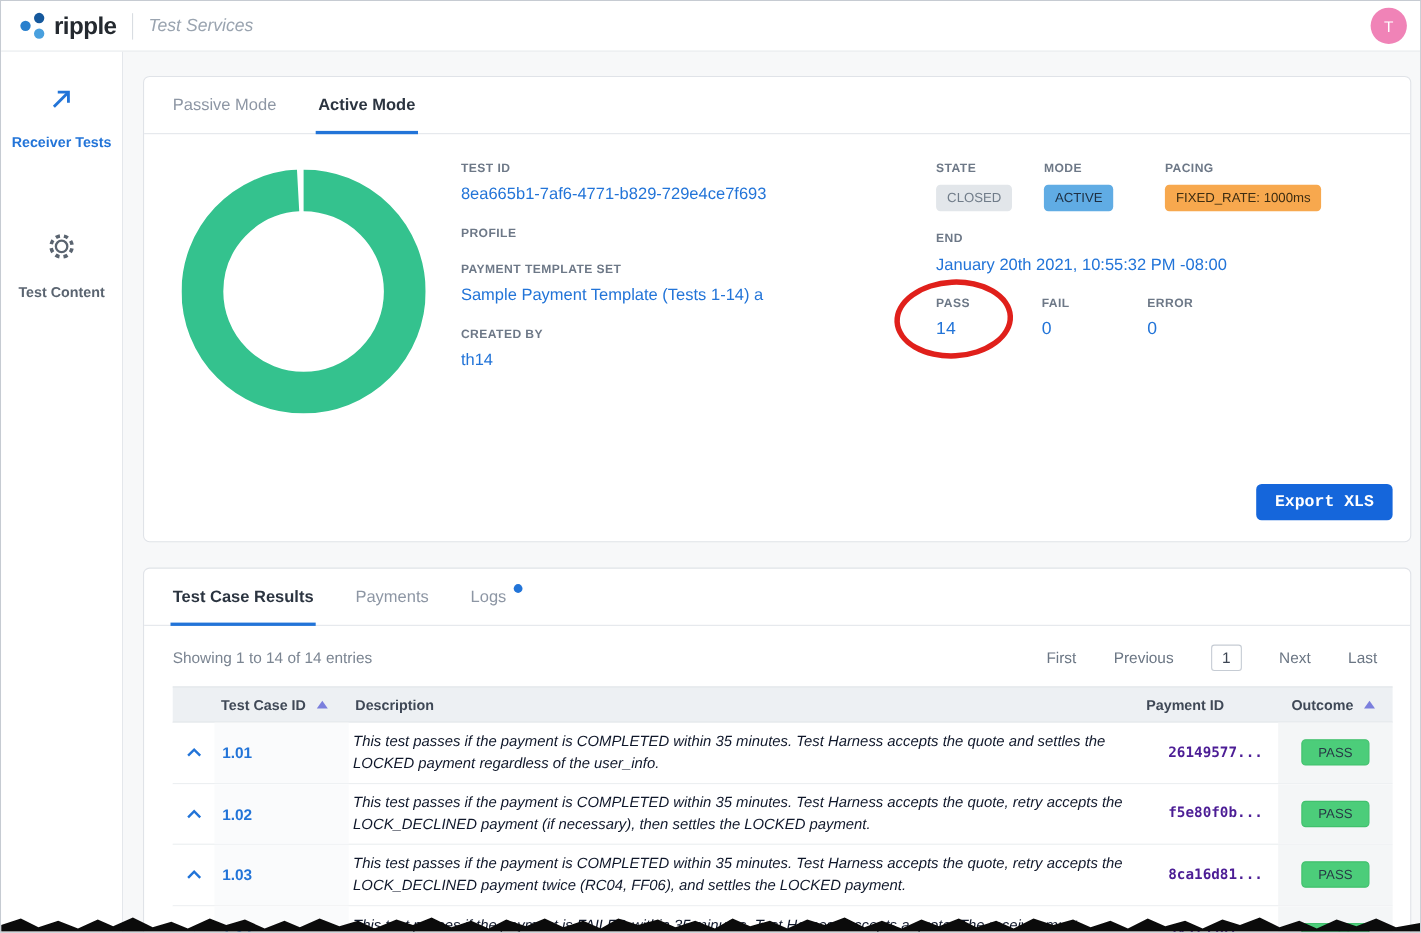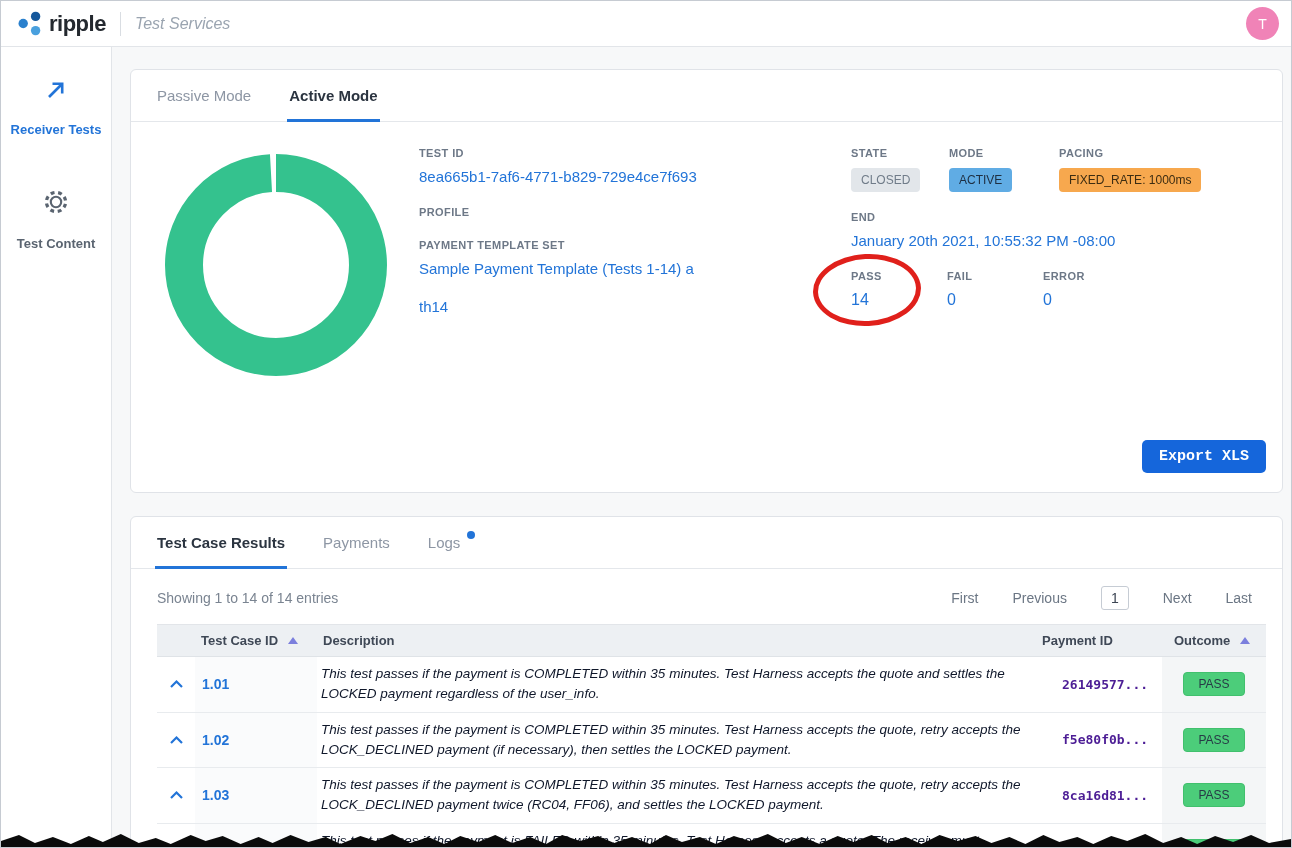--- a/index.html
+++ b/index.html
@@ -14,21 +14,21 @@
   .brand-text { font-size:22px; font-weight:bold; color:#24292f; letter-spacing:-0.5px; margin-left:5px; }
   .topbar-divider { width:1px; height:24px; background:#d9dde2; margin:0 14px; }
   .app-title { font-size:16px; font-style:italic; color:#9aa4b0; }
   .topbar-spacer { flex:1; }
   .avatar { width:33px; height:33px; border-radius:50%; background:#f083b7; color:#fff;
             font-size:14px; display:flex; align-items:center; justify-content:center; }
 
   
   .body-row { display:flex; height:802px; }
   .sidebar { width:111px; background:#fff; border-right:1px solid #e2e5e9;
-             padding-top:30px; display:flex; flex-direction:column; align-items:center; gap:48px; flex:none; }
+             padding-top:30px; display:flex; flex-direction:column; align-items:center; gap:70px; flex:none; }
   .side-item { display:flex; flex-direction:column; align-items:center; text-align:center;
                font-size:13px; font-weight:bold; line-height:1.3; cursor:pointer; }
   .side-item .side-icon { margin-bottom:14px; }
   .side-item.active { color:#2274d8; }
   .side-item.inactive { color:#5a6470; }
   .main { flex:1; background:#f7f8f9; padding:22px 8px 0 18px; overflow:hidden; }
 
   
   .card { background:#fff; border:1px solid #e0e3e8; border-radius:6px; }
   .card1 { height:424px; display:flex; flex-direction:column; margin-bottom:23px; }
@@ -166,20 +166,21 @@
               <div class="fvalue">8ea665b1-7af6-4771-b829-729e4ce7f693</div>
             </div>
             <div class="field">
               <div class="flabel">PROFILE</div>
             </div>
             <div class="field">
               <div class="flabel">PAYMENT TEMPLATE SET</div>
               <div class="fvalue">Sample Payment Template (Tests 1-14) a</div>
             </div>
             <div class="field">
+              <div class="flabel">CREATED BY</div>
               <div class="fvalue">th14</div>
             </div>
           </div>
 
           <div class="fields-right">
             <div class="badge-row">
               <div class="bcol-state">
                 <div class="flabel">STATE</div>
                 <span class="badge badge-closed">CLOSED</span>
               </div>

